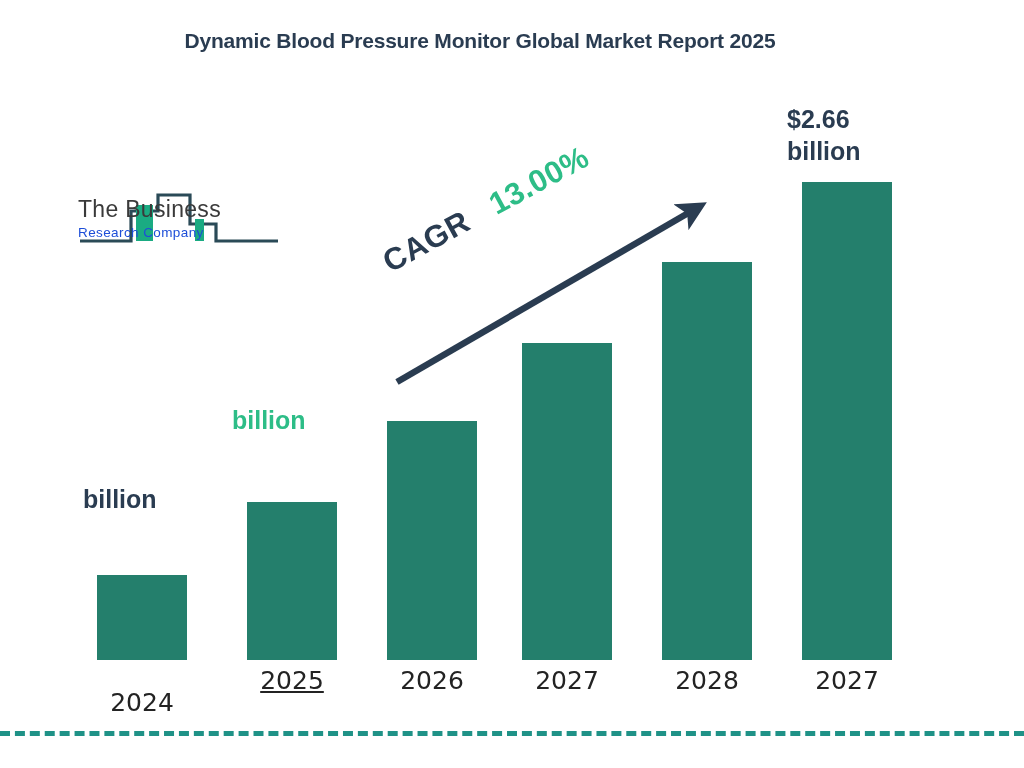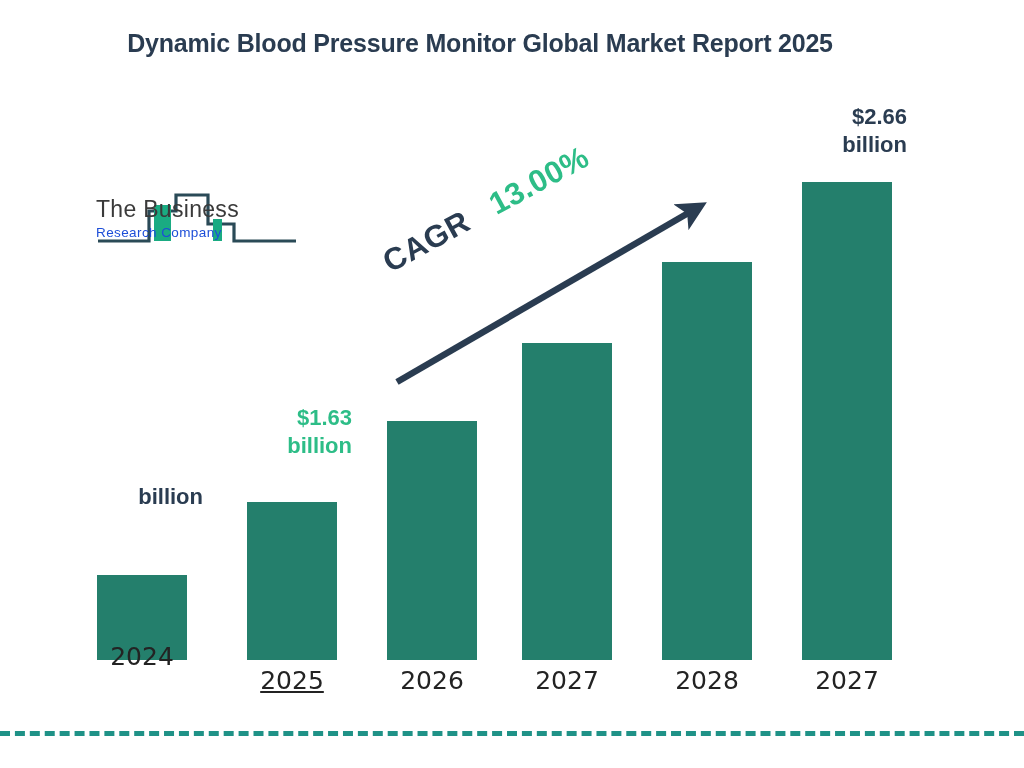--- a/index.html
+++ b/index.html
@@ -16,35 +16,34 @@
     color: #2a3c51;
   }
 
   
   .chart-title {
     position: absolute;
     left: 60px;
     top: 28px;
     width: 840px;
     text-align: center;
-    font-size: 25px;
+    font-size: 21px;
     font-weight: bold;
     line-height: 1.22;
     letter-spacing: -0.2px;
     color: #2a3c51;
   }
 
   
   .logo {
     position: absolute;
     left: 78px;
     top: 186px;
     width: 206px;
     height: 70px;
-    margin-left: 18px;
   }
   .logo svg { display: block; }
 
   
   .plot {
     position: absolute;
     left: 0;
     top: 0;
     width: 1024px;
     height: 768px;
@@ -59,22 +58,22 @@
     position: absolute;
     text-align: center;
     font-size: 25px;
     font-weight: normal;
     color: #232323;
     font-family: "DejaVu Sans", sans-serif;
   }
 
   .value-label {
     position: absolute;
-    text-align: right;
-    font-size: 22px;
+    text-align: left;
+    font-size: 25px;
     font-weight: bold;
     line-height: 1.28;
   }
   .value-label.dark  { color: #2a3c51; }
   .value-label.green { color: #2dbd87; }
 
   
   .cagr-wrap {
     position: absolute;
     left: 398px;
@@ -130,33 +129,32 @@
 
 <div class="plot">
 
   <div class="bar" style="left:97px;  top:575px; width:90px; height:85px;"></div>
   <div class="bar" style="left:247px; top:502px; width:90px; height:158px;"></div>
   <div class="bar" style="left:387px; top:421px; width:90px; height:239px;"></div>
   <div class="bar" style="left:522px; top:343px; width:90px; height:317px;"></div>
   <div class="bar" style="left:662px; top:262px; width:90px; height:398px;"></div>
   <div class="bar" style="left:802px; top:182px; width:90px; height:478px;"></div>
 
-  <div class="tick-label" style="left:97px;  top:642px; width:90px;">2024</div>
+  <div class="tick-label" style="left:97px;  top:688px; width:90px;">2024</div>
   <div class="tick-label" style="left:247px; top:666px; width:90px;text-decoration:underline;">2025</div>
   <div class="tick-label" style="left:387px; top:666px; width:90px;">2026</div>
   <div class="tick-label" style="left:522px; top:666px; width:90px;">2027</div>
   <div class="tick-label" style="left:662px; top:666px; width:90px;">2028</div>
   <div class="tick-label" style="left:802px; top:666px; width:90px;">2027</div>
 
   <div class="value-label dark" style="left:83px; top:483px; width:120px;">
     <div>billion</div>
   </div>
 
   <div class="value-label green" style="left:232px; top:404px; width:120px;">
-    <div>$1.63</div>
     <div>billion</div>
   </div>
 
   <div class="value-label dark" style="left:787px; top:103px; width:120px;">
     <div>$2.66</div>
     <div>billion</div>
   </div>
 
   <svg class="arrow-layer">
     <defs>

